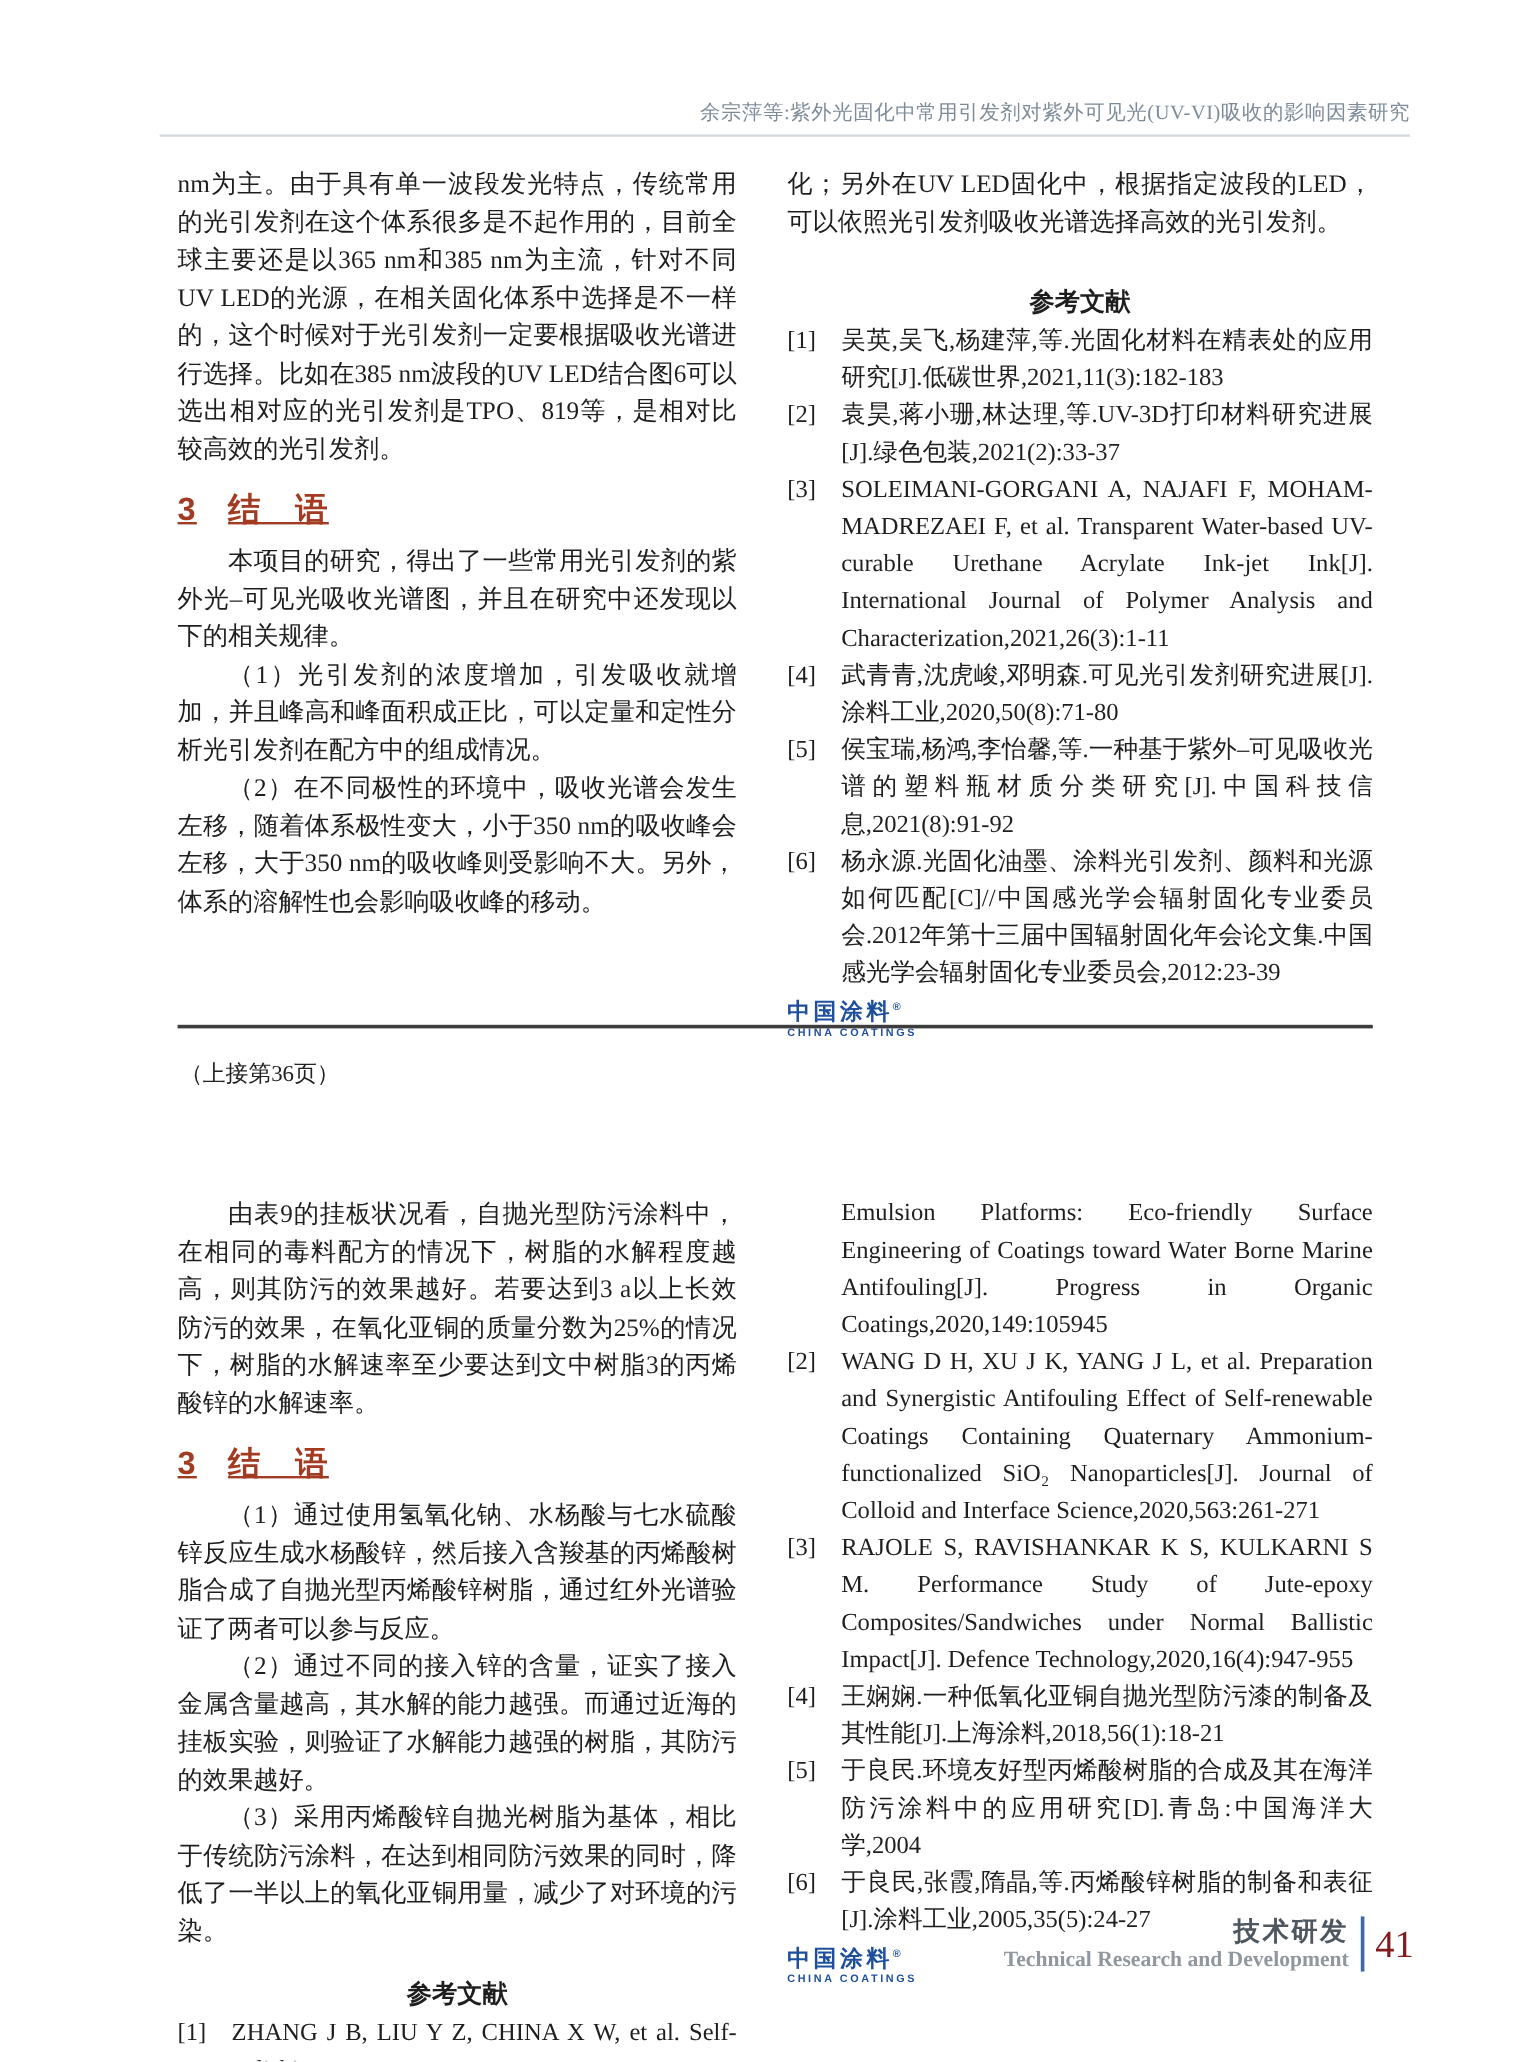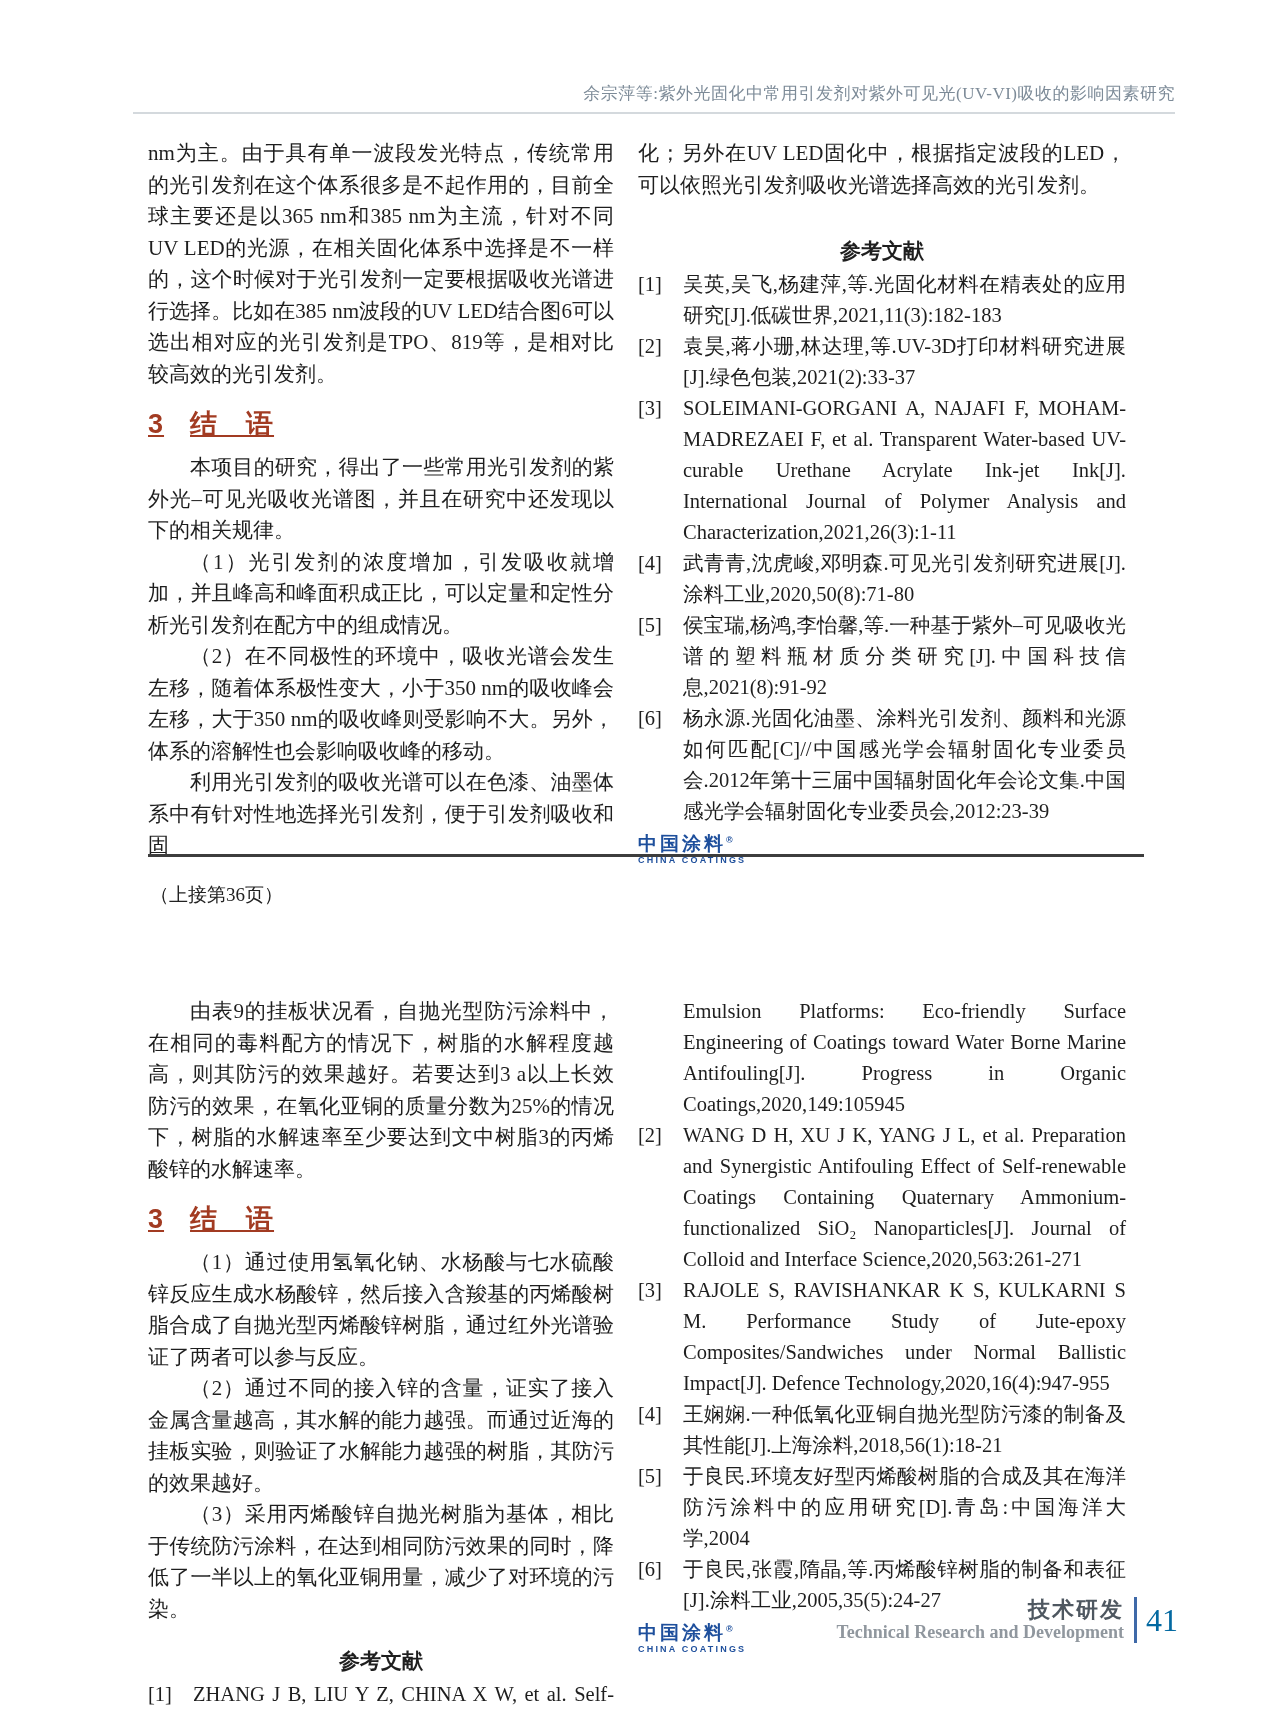--- a/index.html
+++ b/index.html
@@ -10,21 +10,21 @@
   
   .page-header{
     position:absolute;top:82px;left:133px;right:133px;text-align:right;
     font-size:17px;color:#7d8b98;letter-spacing:.5px;
   }
   .header-rule{position:absolute;top:112px;left:133px;right:133px;border-top:2px solid #d4d9dd;}
   
   .columns{position:absolute;left:148px;width:996px;display:flex;}
   .article1{top:138px;}
   .article2{top:996px;}
-  .col-left{width:466px;margin-right:24px;}
+  .col-left{width:466px;margin-right:42px;}
   .col-right{width:488px;}
   .body-text{margin:0;font-size:21px;line-height:31.5px;text-align:justify;}
   .indent{text-indent:2em;}
   
   .section-heading{
     margin:16px 0 10px 0;font-family:"Liberation Sans","DejaVu Sans",sans-serif;
     font-weight:bold;font-size:27px;color:#a23b22;letter-spacing:1px;text-decoration:underline;
   }
   .sec-num{margin-right:26px;}
   
@@ -44,21 +44,21 @@
   .logo-en{font-size:9px;font-weight:bold;letter-spacing:2.2px;line-height:1.2;}
   
   .article-divider{position:absolute;top:854px;left:148px;width:996px;border-top:3px solid #3d3d3d;}
   .continuation-note{position:absolute;top:882px;left:150px;font-size:19px;color:#222222;}
   
   .page-footer{position:absolute;top:1597px;right:130px;display:flex;align-items:center;}
   .footer-labels{text-align:right;margin-right:10px;}
   .footer-cn{font-family:"Liberation Sans","DejaVu Sans",sans-serif;font-weight:bold;font-size:22px;color:#4e5760;letter-spacing:2px;line-height:1.15;}
   .footer-en{font-family:"Liberation Serif",serif;font-weight:bold;font-size:18px;color:#90979e;}
   .footer-bar{width:3px;height:46px;background:#3f69a8;margin-right:9px;}
-  .footer-page{font-size:32px;color:#0369a1;line-height:1;}
+  .footer-page{font-size:32px;color:#7f1d1d;line-height:1;}
 </style>
 </head>
 <body>
 
 <div class="page">
 
   <div class="page-header">余宗萍等:紫外光固化中常用引发剂对紫外可见光(UV-VI)吸收的影响因素研究</div>
   <div class="header-rule"></div>
 
   <div class="columns article1">
@@ -68,21 +68,20 @@
         <span class="sec-num">3</span><span class="sec-title">结　语</span>
       </div>
       <div>
 
           <p class="body-text indent">本项目的研究，得出了一些常用光引发剂的紫外光–可见光吸收光谱图，并且在研究中还发现以下的相关规律。</p>
 
           <p class="body-text indent">（1）光引发剂的浓度增加，引发吸收就增加，并且峰高和峰面积成正比，可以定量和定性分析光引发剂在配方中的组成情况。</p>
 
           <p class="body-text indent">（2）在不同极性的环境中，吸收光谱会发生左移，随着体系极性变大，小于350 nm的吸收峰会左移，大于350 nm的吸收峰则受影响不大。另外，体系的溶解性也会影响吸收峰的移动。</p>
 
-          <p class="body-text indent">利用光引发剂的吸收光谱可以在色漆、油墨体系中有针对性地选择光引发剂，便于引发剂吸收和固</p>
         </div>
     </div>
     <div class="col-right">
       <p class="body-text">化；另外在UV LED固化中，根据指定波段的LED，可以依照光引发剂吸收光谱选择高效的光引发剂。</p>
       <div class="ref-heading">参考文献</div>
       <div class="ref-list">
 
           <div class="ref-item">
             <span class="ref-num">[1]</span>
             <span class="ref-text">吴英,吴飞,杨建萍,等.光固化材料在精表处的应用研究[J].低碳世界,2021,11(3):182-183</span>

